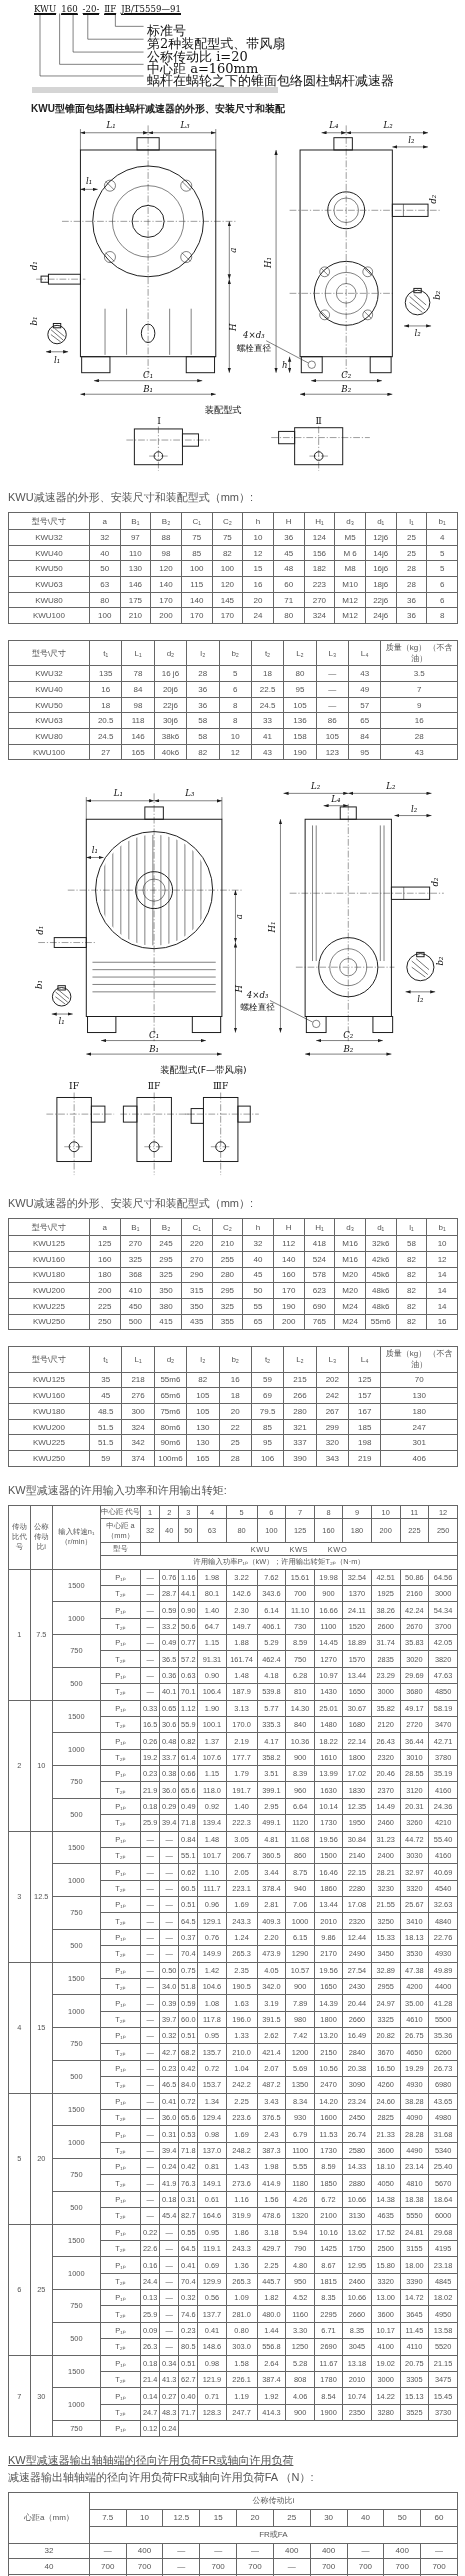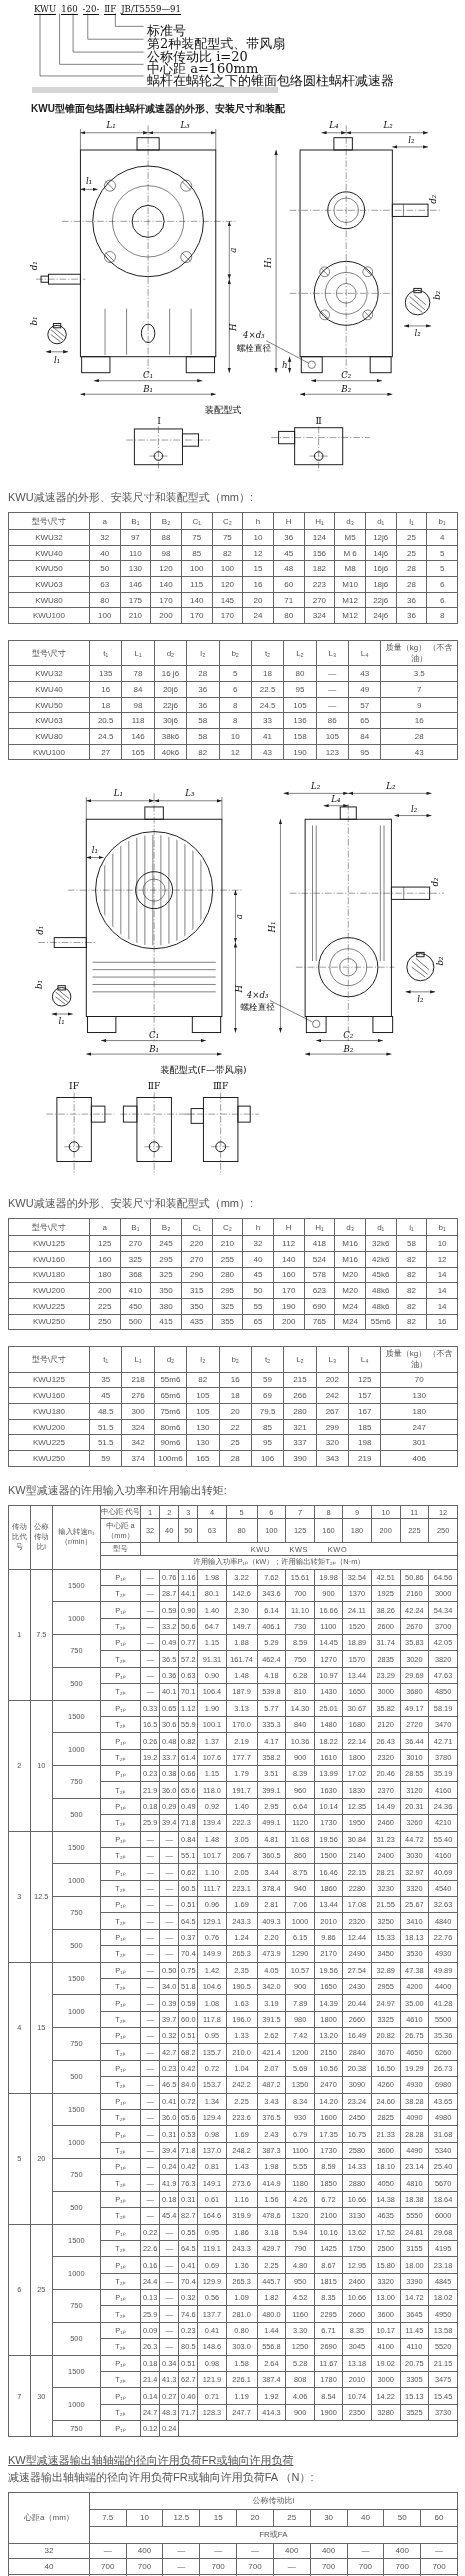--- a/index.html
+++ b/index.html
@@ -2,21 +2,21 @@
 <html style="font-size:10px"><head>
 <meta charset="utf-8">
 <style>
   html,body{margin:0;padding:0;background:#fff;}
   body{width:466px;font-family:"Liberation Sans","DejaVu Sans",sans-serif;color:#444;}
   .sheet{position:relative;width:466px;padding-bottom:11px;}
 
   
   .designation{position:relative;height:87px;font-family:"DejaVu Serif",serif;}
   .desig-code{position:absolute;left:34px;top:3.7px;font-size:8.6px;color:#111;white-space:nowrap;}
-  .desig-code span{border-bottom:0.6px solid #111;margin-right:5px;padding-bottom:0.6px;}
+  .desig-code span{border-bottom:0.6px solid #111;margin-right:5px;padding-bottom:0.6px;text-decoration:underline;}
   .desig-lines{position:absolute;left:0;top:0;}
   .callout{position:absolute;left:147px;font-size:13px;color:#111;white-space:nowrap;}
 
   .gray-bar{height:6.2px;background:#d5d5d5;width:246px;margin-left:32px;}
 
   .main-title{margin:8.6px 0 2.5px 31px;font-size:10px;font-weight:bold;color:#222;}
   .sec-title{margin:13.5px 0 6.2px 8px;font-size:11px;color:#555;}
   .sec-title.two-line{margin-bottom:1.2px;text-decoration:underline;}
 
   
@@ -1346,22 +1346,22 @@
         <tr>
           <td rowspan="2">1000</td>
           <td>P₁ₚ</td>
           <td>—</td>
           <td>0.31</td>
           <td>0.53</td>
           <td>0.98</td>
           <td>1.69</td>
           <td>2.43</td>
           <td>6.79</td>
-          <td>17.35</td>
-          <td>16.75</td>
+          <td>11.53</td>
+          <td>26.74</td>
           <td>21.33</td>
           <td>28.28</td>
           <td>31.68</td>
         </tr>
         <tr>
           <td>T₂ₚ</td>
           <td>—</td>
           <td>39.4</td>
           <td>71.8</td>
           <td>137.0</td>

